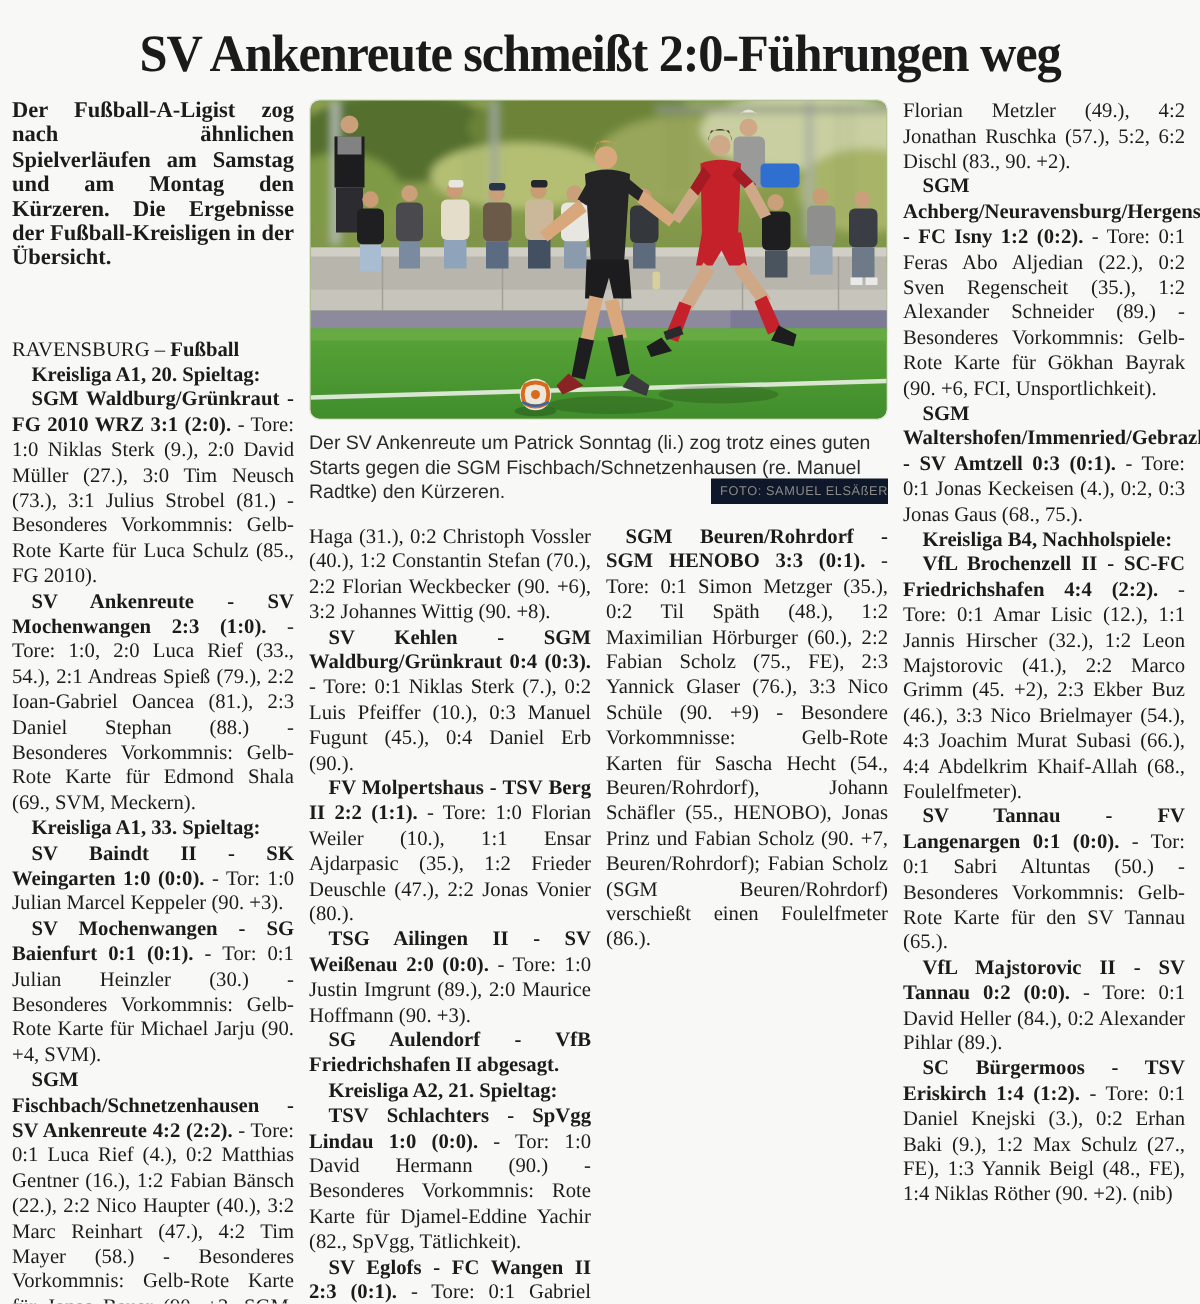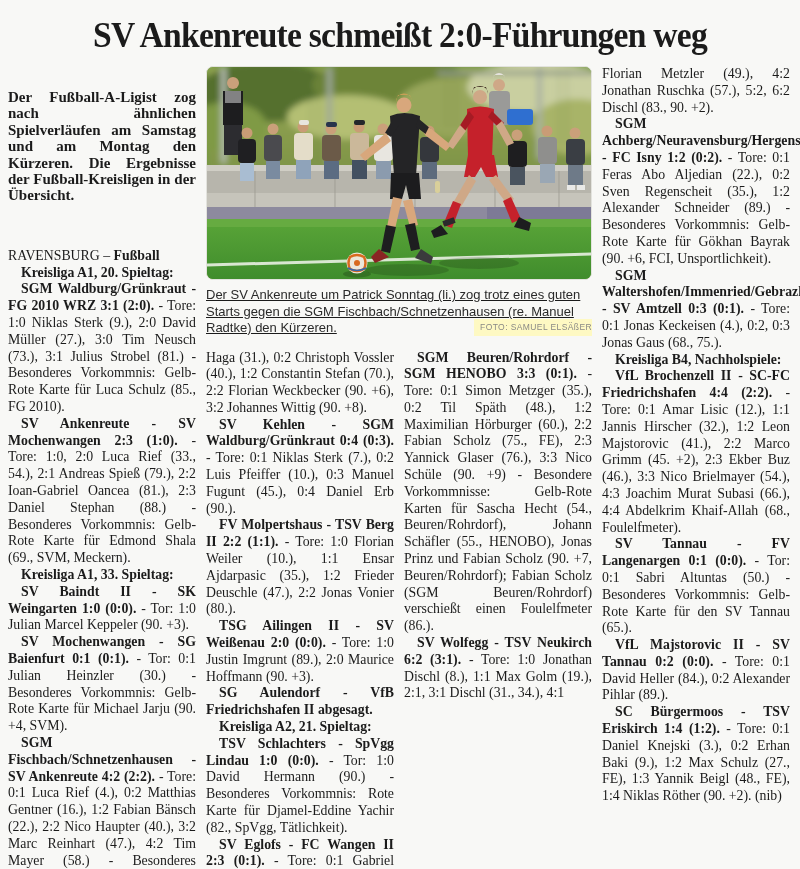--- a/index.html
+++ b/index.html
@@ -14,42 +14,42 @@
     font-size:35px; font-weight:bold; letter-spacing:-0.8px;
     transform:scaleX(0.96); transform-origin:center;
     white-space:nowrap;
   }
   .content { display:flex; gap:10px; padding:0 8px; align-items:flex-start; }
   .col { width:188px; flex:0 0 188px; }
   .mid { width:386px; flex:0 0 386px; }
   .midcols { display:flex; gap:10px; margin-top:13px; }
 
   p { margin:0; text-align:justify; font-size:13.8px; line-height:16.8px; }
-  p.intro { font-weight:bold; font-size:15px; line-height:16.4px; margin-bottom:22px;margin-top:23px; }
+  p.intro { font-weight:bold; font-size:15px; line-height:16.4px; margin-bottom:22px; }
   p.dateline { margin-bottom:0;margin-top:44px; }
   p.subhead { font-weight:bold; text-indent:13px; }
   p.para { text-indent:13px; }
   p.cont { text-indent:0; }
   .b { font-weight:bold; }
 
-  figure { margin:0;text-decoration:underline; }
+  figure { margin:0; }
   .photo-frame {
     width:386px; height:214px; border-radius:7px; overflow:hidden;
     border:1px solid #e3e3de; background:#6f9a3c;
   }
   .photo-frame svg { display:block; }
   figcaption {
     position:relative; margin-top:7px;
     font-family:"Liberation Sans", sans-serif;
     font-size:13px; line-height:16.5px; color:#2a2a2a; text-align:left;
   }
   .credit {
     position:absolute; right:0; bottom:1px;
     font-size:8.5px; letter-spacing:0.4px; color:#8a8a86;
-    background:#fef9c3; padding-left:6px;
+    background:#0f172a; padding-left:6px;
   }
 </style>
 </head>
 <body>
 
 <h1 class="headline">SV Ankenreute schmeißt 2:0-Führungen weg</h1>
 
 <div class="content">
 
   <div class="col">
@@ -253,21 +253,20 @@
           <p class="para"><span class="b">SV Kehlen - SGM Waldburg/Grünkraut 0:4 (0:3).</span><span> - Tore: 0:1 Niklas Sterk (7.), 0:2 Luis Pfeiffer (10.), 0:3 Manuel Fugunt (45.), 0:4 Daniel Erb (90.).</span></p>
           <p class="para"><span class="b">FV Molpertshaus - TSV Berg II 2:2 (1:1).</span><span> - Tore: 1:0 Florian Weiler (10.), 1:1 Ensar Ajdarpasic (35.), 1:2 Frieder Deuschle (47.), 2:2 Jonas Vonier (80.).</span></p>
           <p class="para"><span class="b">TSG Ailingen II - SV Weißenau 2:0 (0:0).</span><span> - Tore: 1:0 Justin Imgrunt (89.), 2:0 Maurice Hoffmann (90. +3).</span></p>
           <p class="para"><span class="b">SG Aulendorf - VfB Friedrichshafen II abgesagt.</span></p>
           <p class="subhead"><span class="b">Kreisliga A2, 21. Spieltag:</span></p>
           <p class="para"><span class="b">TSV Schlachters - SpVgg Lindau 1:0 (0:0).</span><span> - Tor: 1:0 David Hermann (90.) - Besonderes Vorkommnis: Rote Karte für Djamel-Eddine Yachir (82., SpVgg, Tätlichkeit).</span></p>
           <p class="para"><span class="b">SV Eglofs - FC Wangen II 2:3 (0:1).</span><span> - Tore: 0:1 Gabriel Gonca-</span></p>
         </div>
       <div class="col">
           <p class="para"><span class="b">SGM Beuren/Rohrdorf - SGM HENOBO 3:3 (0:1).</span><span> - Tore: 0:1 Simon Metzger (35.), 0:2 Til Späth (48.), 1:2 Maximilian Hörburger (60.), 2:2 Fabian Scholz (75., FE), 2:3 Yannick Glaser (76.), 3:3 Nico Schüle (90. +9) - Besondere Vorkommnisse: Gelb-Rote Karten für Sascha Hecht (54., Beuren/Rohrdorf), Johann Schäfler (55., HENOBO), Jonas Prinz und Fabian Scholz (90. +7, Beuren/Rohrdorf); Fabian Scholz (SGM Beuren/Rohrdorf) verschießt einen Foulelfmeter (86.).</span></p>
-          <p class="para"><span class="b">SV Wolfegg - TSV Neukirch 6:2 (3:1).</span><span> - Tore: 1:0 Jonathan Dischl (8.), 1:1 Max Golm (19.), 2:1, 3:1 Dischl (31., 34.), 4:1</span></p>
         </div>
     </div>
   </div>
 
   <div class="col">
       <p class="cont"><span>Florian Metzler (49.), 4:2 Jonathan Ruschka (57.), 5:2, 6:2 Dischl (83., 90. +2).</span></p>
       <p class="para"><span class="b">SGM Achberg/Neuravensburg/Hergensweiler - FC Isny 1:2 (0:2).</span><span> - Tore: 0:1 Feras Abo Aljedian (22.), 0:2 Sven Regenscheit (35.), 1:2 Alexander Schneider (89.) - Besonderes Vorkommnis: Gelb-Rote Karte für Gökhan Bayrak (90. +6, FCI, Unsportlichkeit).</span></p>
       <p class="para"><span class="b">SGM Waltershofen/Immenried/Gebrazhofen - SV Amtzell 0:3 (0:1).</span><span> - Tore: 0:1 Jonas Keckeisen (4.), 0:2, 0:3 Jonas Gaus (68., 75.).</span></p>
       <p class="subhead"><span class="b">Kreisliga B4, Nachholspiele:</span></p>
       <p class="para"><span class="b">VfL Brochenzell II - SC-FC Friedrichshafen 4:4 (2:2).</span><span> - Tore: 0:1 Amar Lisic (12.), 1:1 Jannis Hirscher (32.), 1:2 Leon Majstorovic (41.), 2:2 Marco Grimm (45. +2), 2:3 Ekber Buz (46.), 3:3 Nico Brielmayer (54.), 4:3 Joachim Murat Subasi (66.), 4:4 Abdelkrim Khaif-Allah (68., Foulelfmeter).</span></p>

